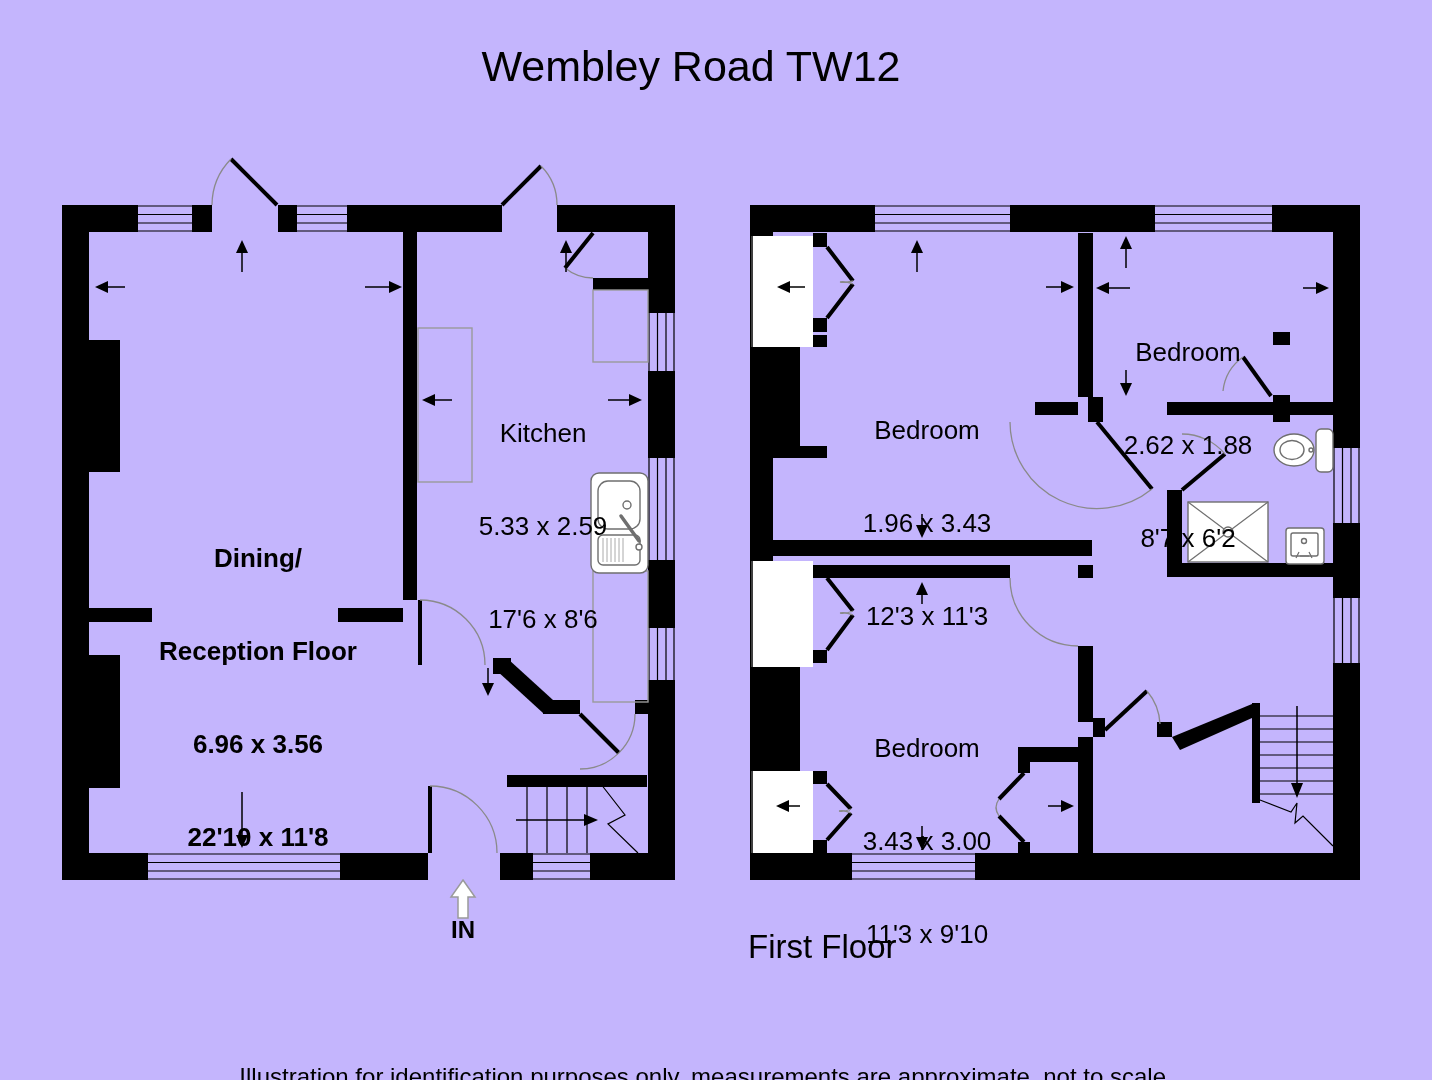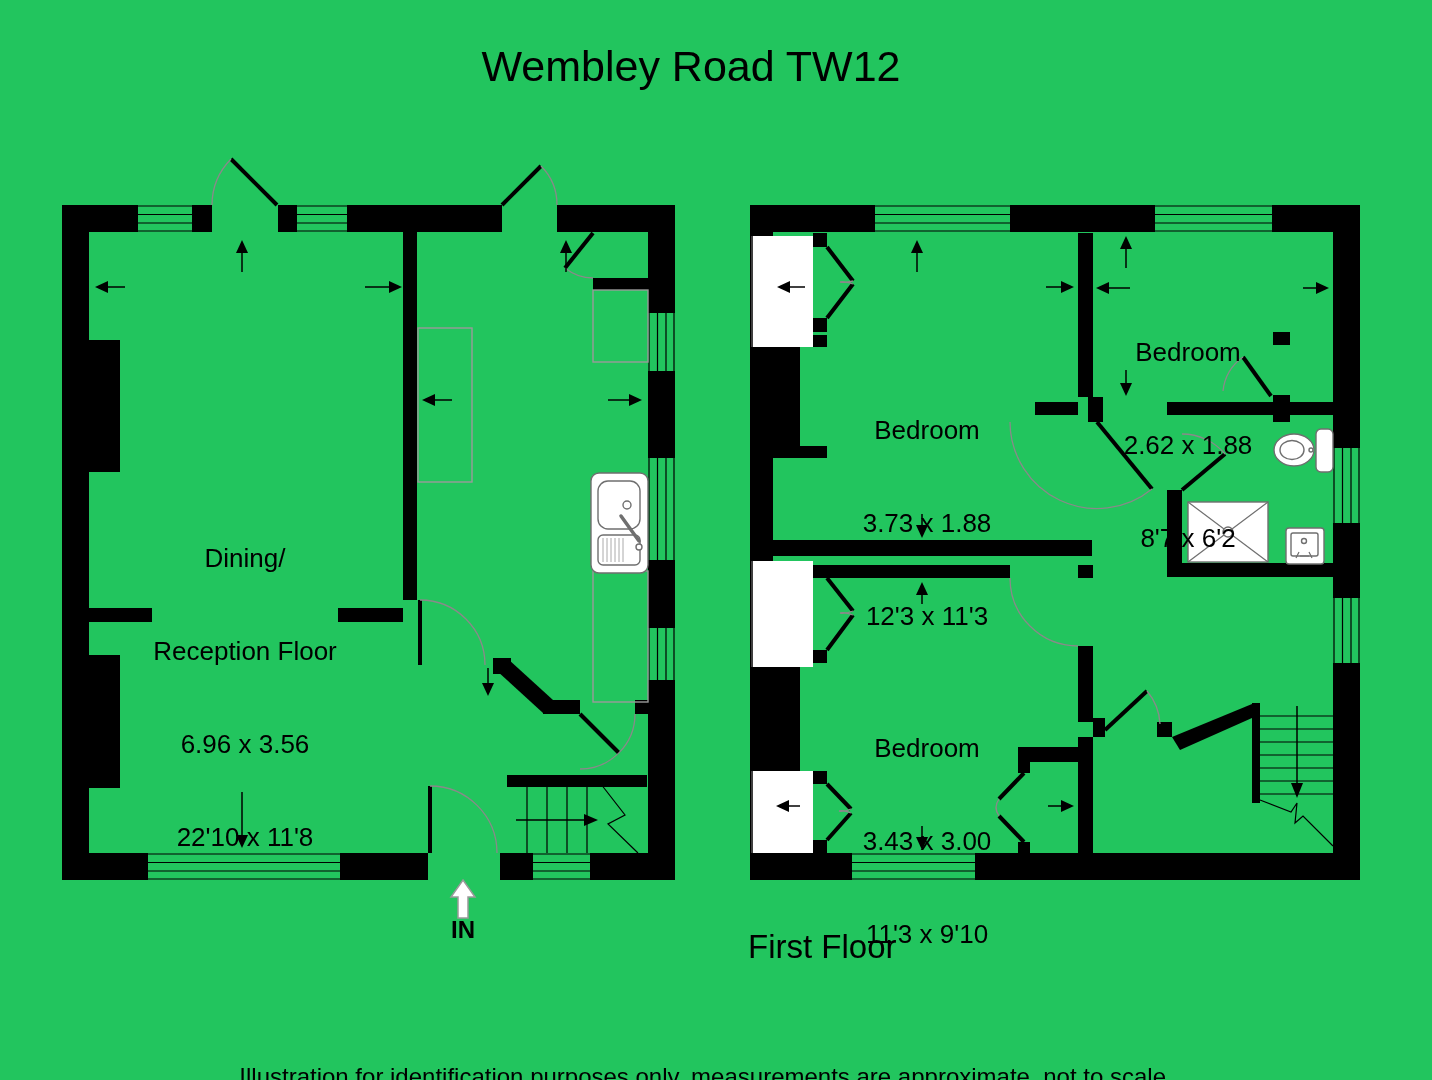--- a/index.html
+++ b/index.html
@@ -1,16 +1,16 @@
 <!DOCTYPE html>
 <html><head>
 <meta charset="utf-8">
 <style>
   html,body{margin:0;padding:0;background:#ffffff;}
-  .stage{position:relative;width:1432px;height:1080px;background:#22c55e;overflow:hidden;
+  .stage{position:relative;width:1432px;height:1080px;background:#c4b5fd;overflow:hidden;
          font-family:"Liberation Sans", sans-serif;color:#000;}
   .stage svg{position:absolute;left:0;top:0;}
   .lbl{position:absolute;white-space:pre;}
   .ctr{transform:translateX(-50%);text-align:center;}
   .title{font-size:43px;letter-spacing:0px;}
   .subtitle{font-size:24px;font-weight:bold;}
   .roomlbl{font-size:26px;line-height:31px;}
   .floorlbl{font-size:33px;}
   .inlbl{font-size:24px;font-weight:bold;}
   .footer{font-size:24px;margin-top:37px;}
@@ -302,31 +302,36 @@
       <path class="dim" d="M800 806 H789"></path>
           <polygon class="dimh" points="789,800 789,812 776,806"></polygon>
       <path class="dim" d="M1048 806 H1061"></path>
           <polygon class="dimh" points="1061,800 1061,812 1074,806"></polygon>
     </g>
   </g>
 </svg>
 
   <div class="lbl ctr title" style="left:691px;top:42px;">Wembley Road TW12</div>
 
-  <div class="lbl ctr roomlbl" style="left:245px;top:481px;">
+  <div class="lbl ctr roomlbl" style="left:258px;top:481px;font-weight:bold;">
     <div>Dining/</div>
     <div>Reception Floor</div>
     <div>6.96 x 3.56</div>
     <div>22'10 x 11'8</div>
   </div>
 
+  <div class="lbl ctr roomlbl" style="left:543px;top:356px;">
+    <div>Kitchen</div>
+    <div>5.33 x 2.59</div>
+    <div>17'6 x 8'6</div>
+  </div>
 
   <div class="lbl ctr roomlbl" style="left:927px;top:353px;">
     <div>Bedroom</div>
-    <div>3.73 x 1.88</div>
+    <div>1.96 x 3.43</div>
     <div>12'3 x 11'3</div>
   </div>
 
   <div class="lbl ctr roomlbl" style="left:1188px;top:275px;">
     <div>Bedroom</div>
     <div>2.62 x 1.88</div>
     <div>8'7 x 6'2</div>
   </div>
 
   <div class="lbl ctr roomlbl" style="left:927px;top:671px;">

